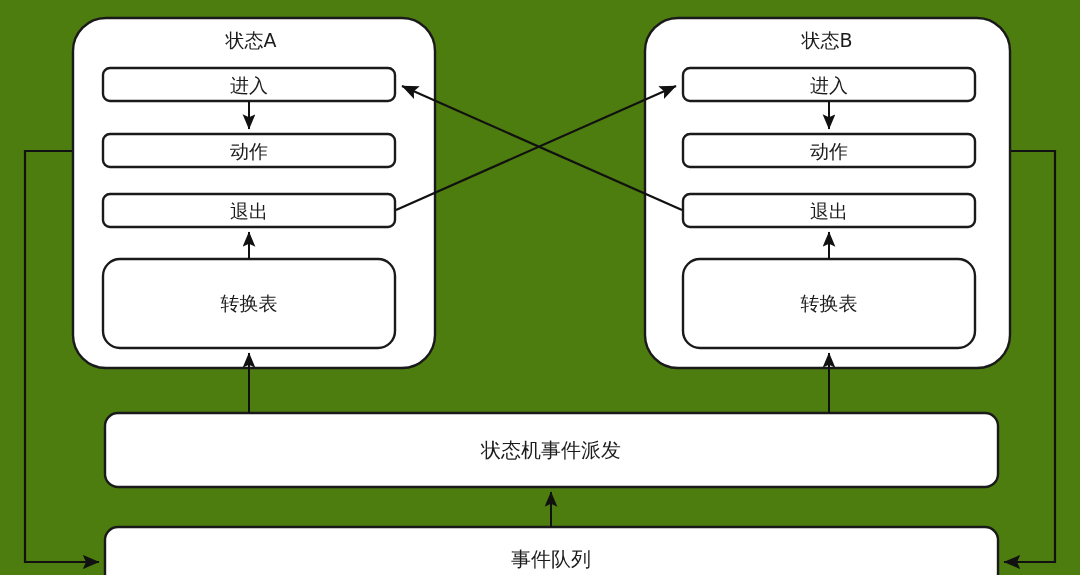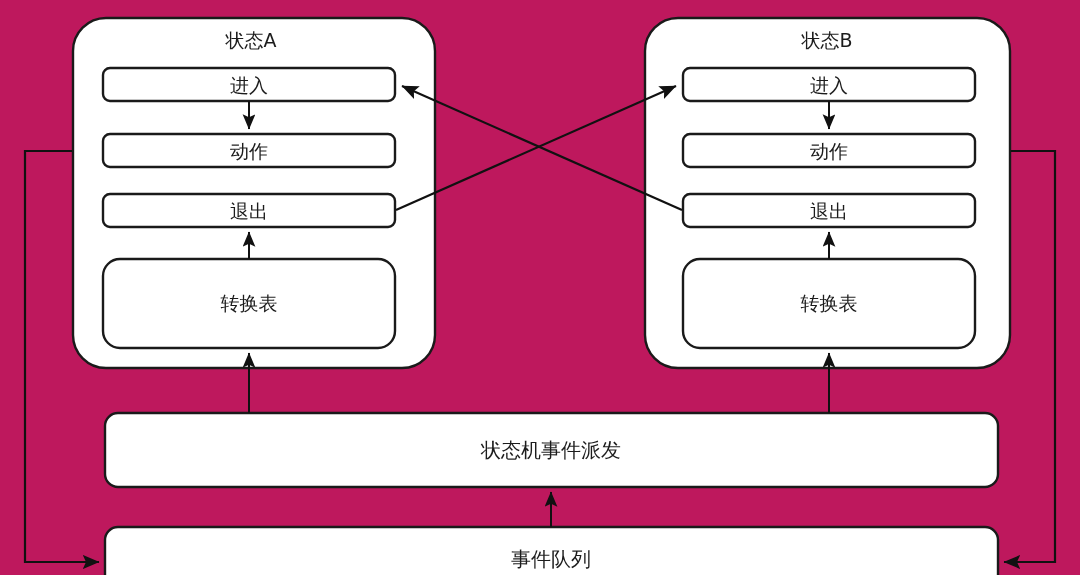--- a/index.html
+++ b/index.html
@@ -4,21 +4,21 @@
 <style>
   html, body {
     margin: 0;
     padding: 0;
     background: #ffffff;
   }
   #stage {
     position: relative;
     width: 1080px;
     height: 575px;
-    background: #be185d;
+    background: #4d7c0f;
     overflow: hidden;
     font-family: "DejaVu Sans", "Liberation Sans", sans-serif;
   }
   #diagram-svg {
     position: absolute;
     left: 0;
     top: 0;
     width: 1080px;
     height: 575px;
   }

